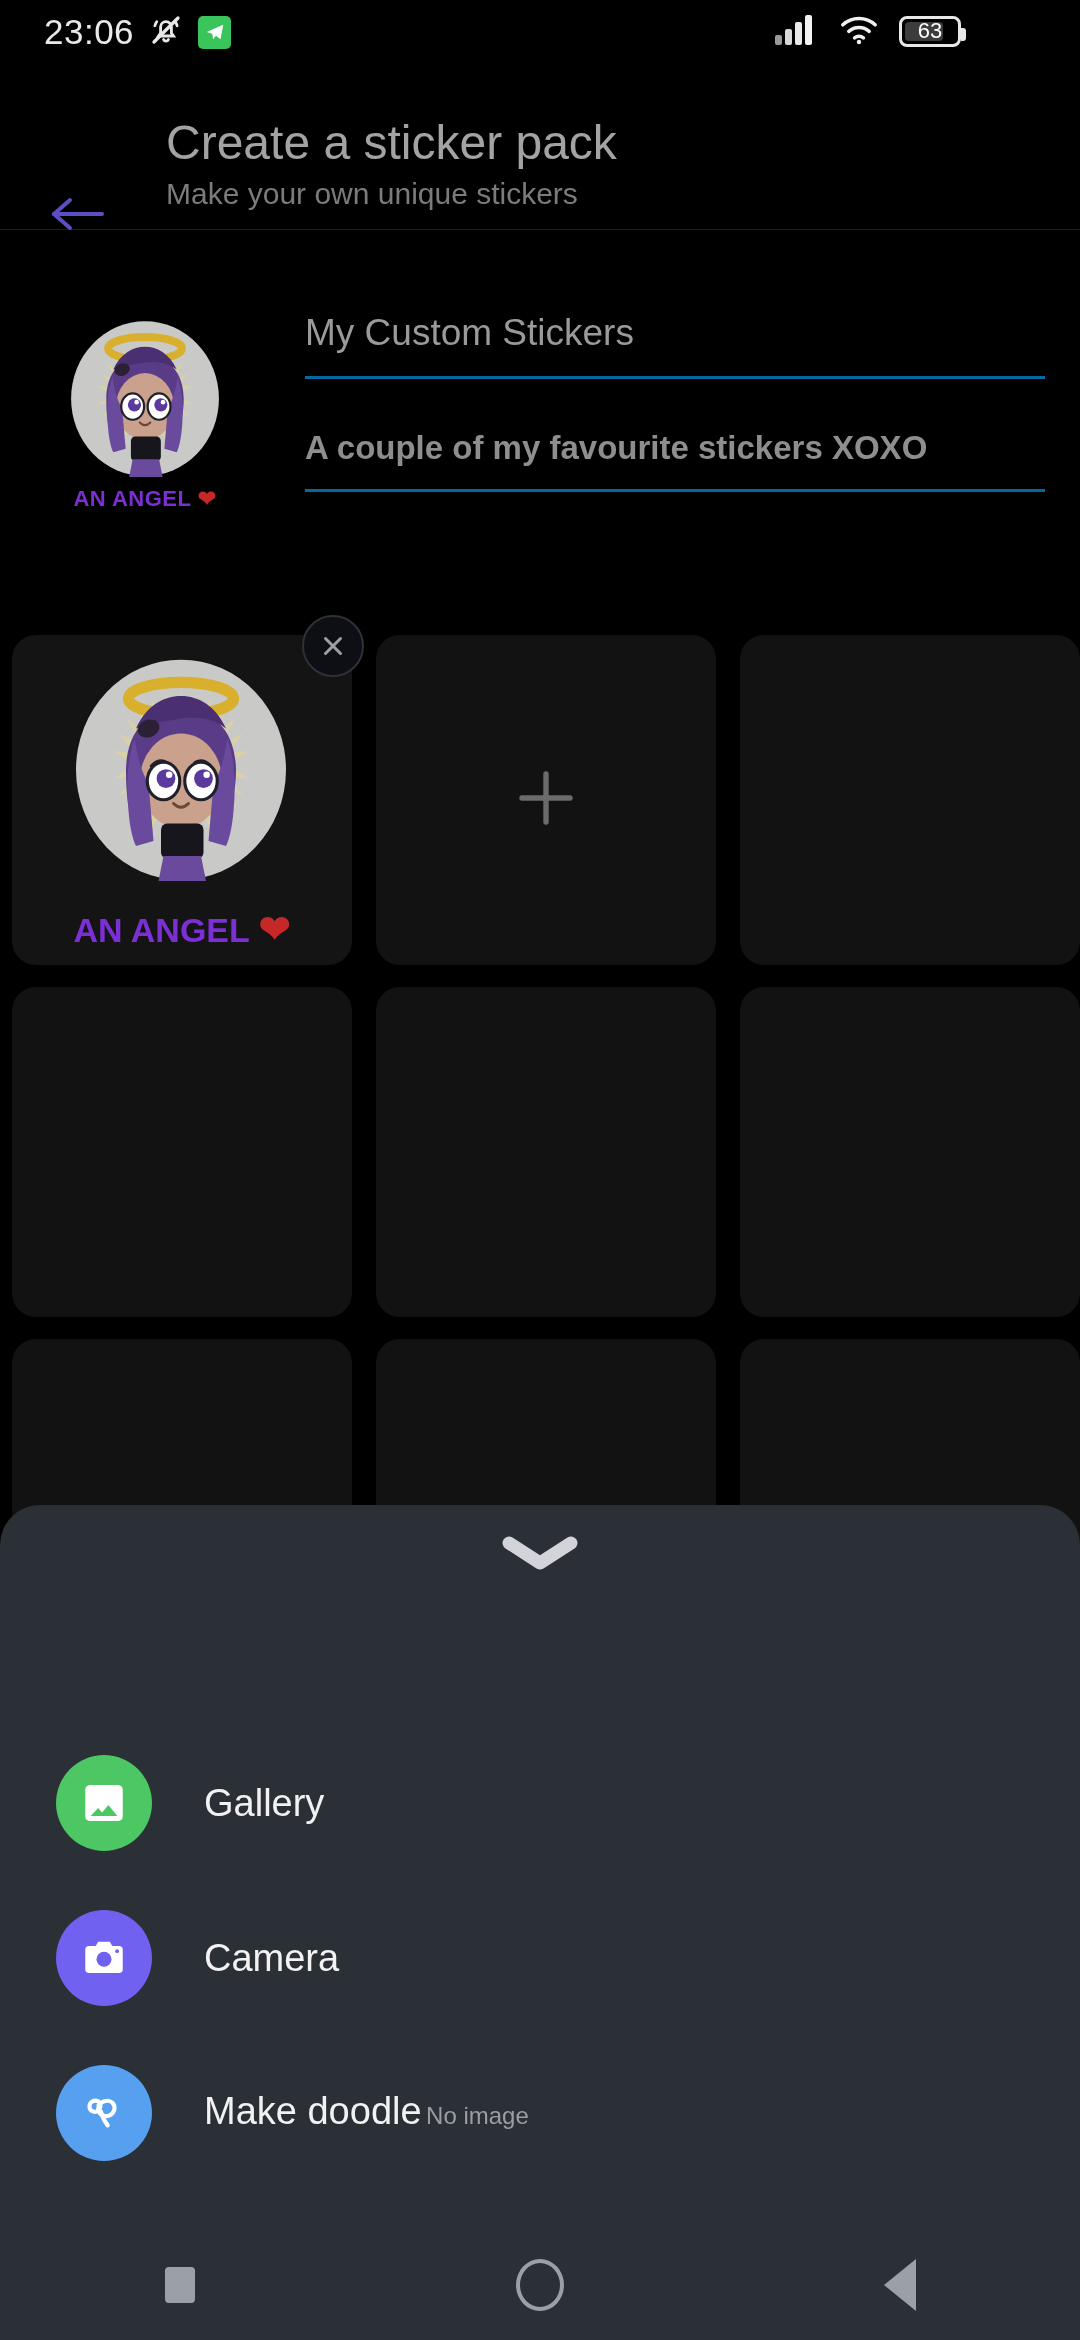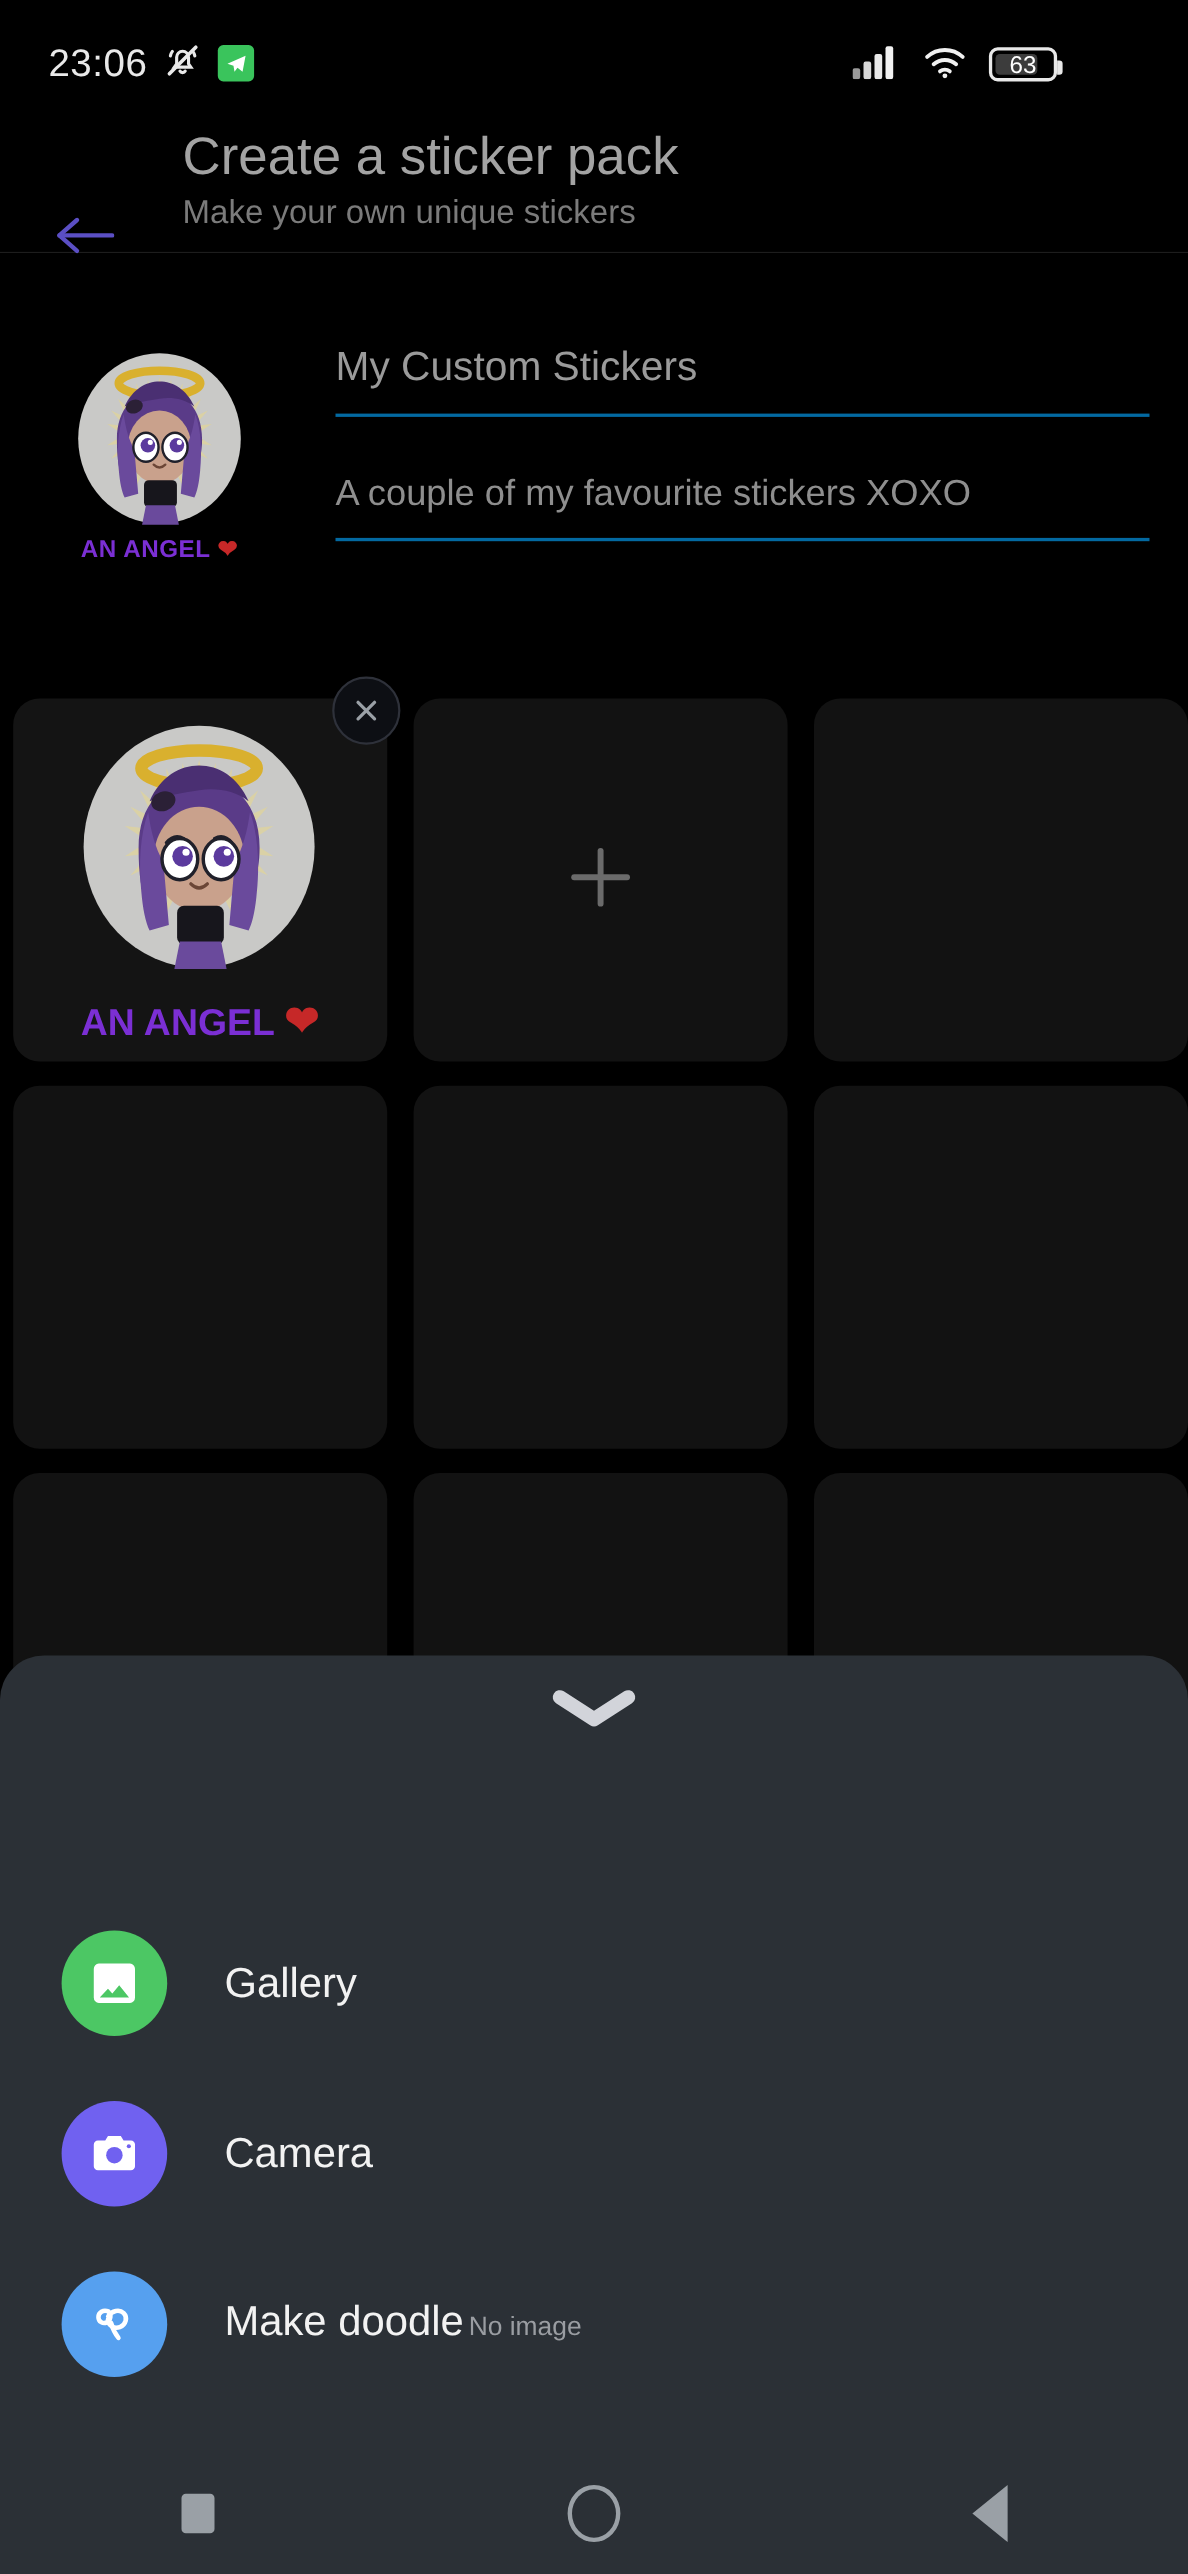--- a/index.html
+++ b/index.html
@@ -7,22 +7,22 @@
     width:1080px; height:2340px;
     background:#000;
     font-family:"Liberation Sans", sans-serif;
     overflow:hidden;
   }
   .screen { position:relative; width:1080px; height:2340px; background:#000; overflow:hidden; }
 
   
   .statusbar{
     position:absolute; top:0; left:0; width:995px; height:78px;
-    display:flex; align-items:flex-end; justify-content:space-between;
-    padding:0 34px 0 44px;
+    display:flex; align-items:flex-start; justify-content:space-between;
+    padding:12px 34px 0 44px;
   }
   .sb-left{ display:flex; align-items:center; gap:14px; }
   .sb-time{ color:#e9e9e9; font-size:35px; letter-spacing:0.5px; }
   .sb-right{ display:flex; align-items:center; gap:18px; }
   .tg-icon{
     width:33px; height:33px; border-radius:5px; background:#3ac45c;
     display:flex; align-items:center; justify-content:center;
   }
   .batt{
     width:62px; height:31px; border:3px solid #e8e8e8; border-radius:8px;
@@ -64,21 +64,21 @@
     color:#7b2fd4; letter-spacing:0.5px; white-space:nowrap;
   }
   .tray-cap .hrt{ color:#c62828; }
 
   .fields{ position:absolute; left:305px; top:18px; width:740px; }
   .field{
     border-bottom:3px solid #0369a1; padding:14px 0 22px 0;
   }
   .f-name{ color:#9a9a9a; font-size:37px; }
   .f-desc{ color:#8e8e8e; font-size:33px; }
-  .field.second{ margin-top:36px; }
+  .field.second{ margin-top:36px;font-weight:bold; }
 
   
   .grid{
     position:absolute; top:635px; left:0; width:1080px;
     display:grid; grid-template-columns:repeat(3, 340px);
     column-gap:24px; row-gap:22px; padding:0 12px;
   }
   .cell{
     width:340px; height:330px; border-radius:24px; background:#121212;
     position:relative;

